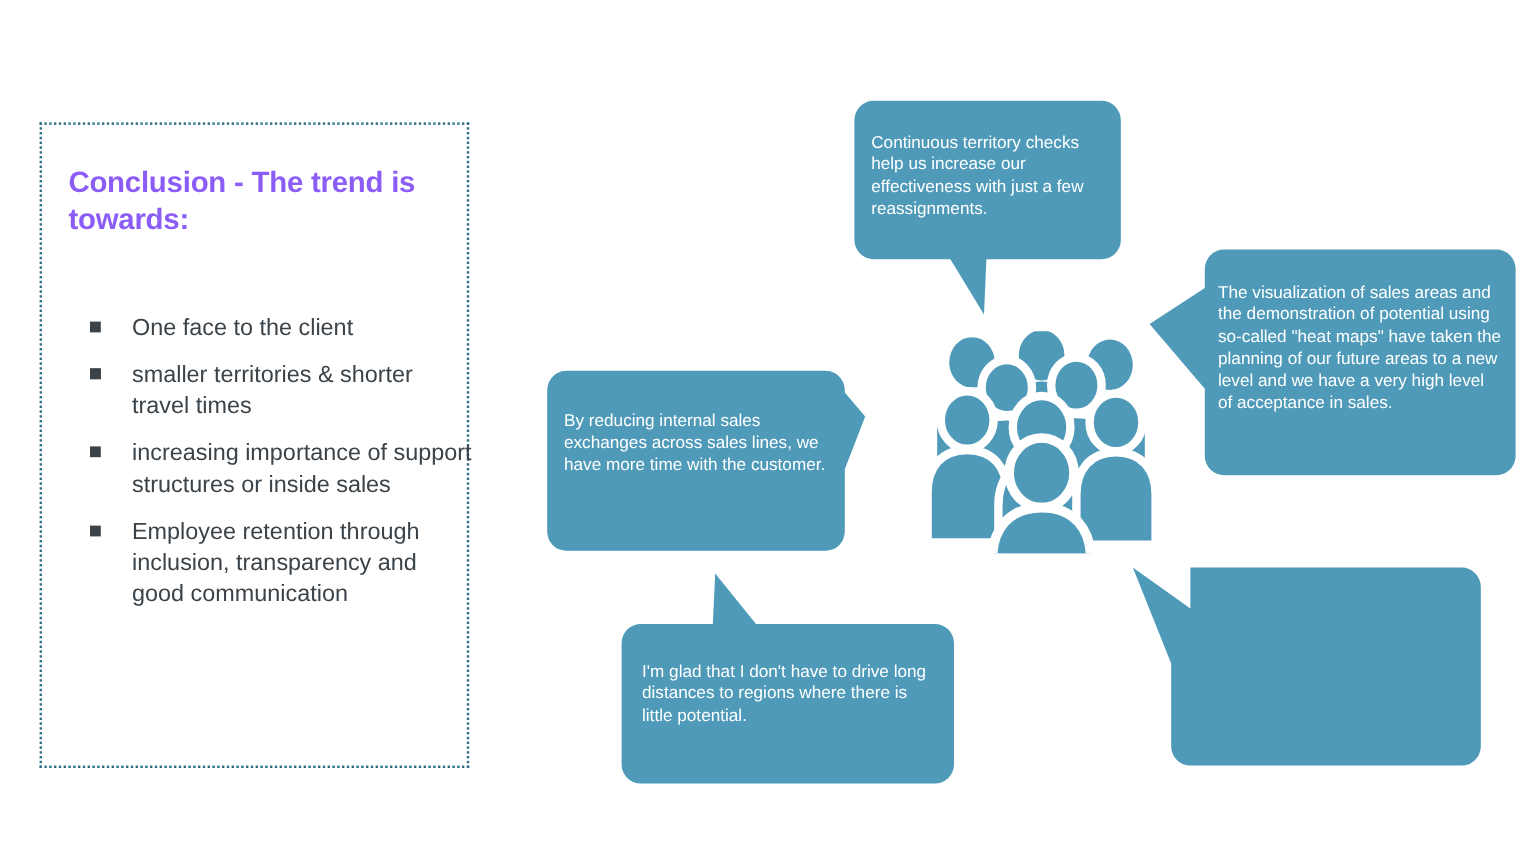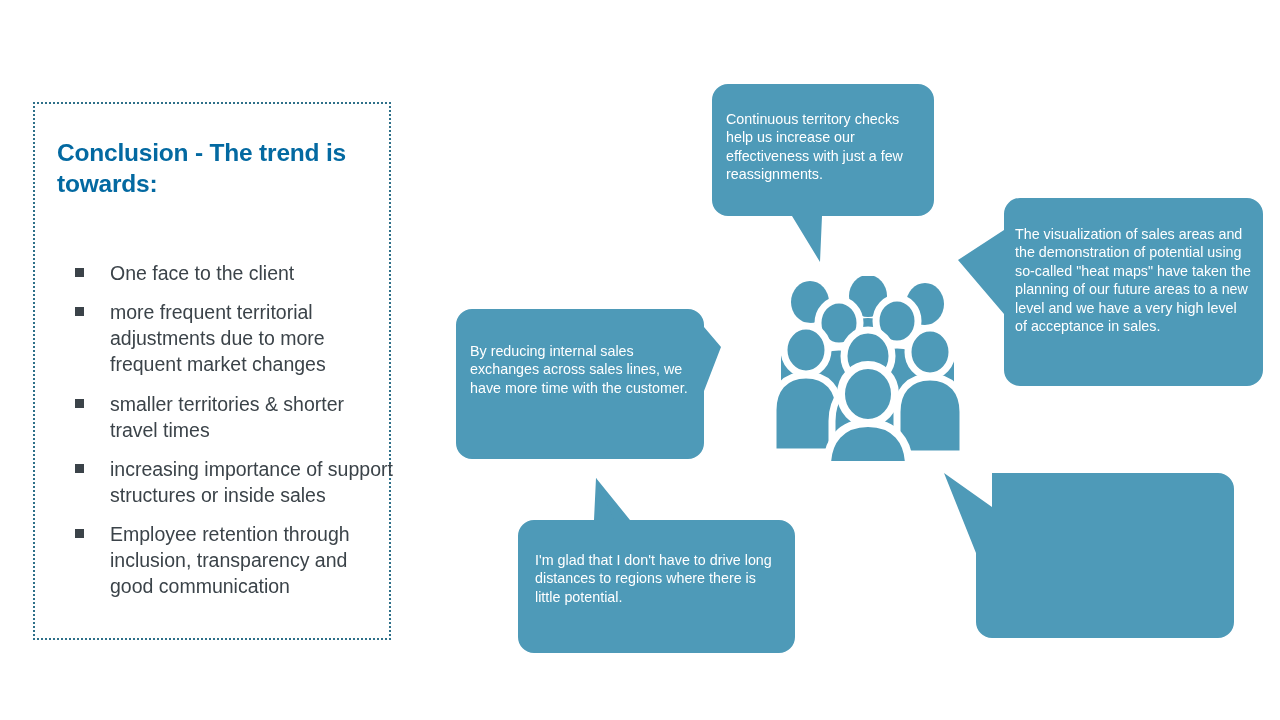--- a/index.html
+++ b/index.html
@@ -24,21 +24,21 @@
     height: 538px;
     border: 2px dotted #2e7089;
     box-sizing: border-box;
     background: #ffffff;
   }
   #conclusion-title {
     position: absolute;
     left: 22px;
     top: 33px;
     width: 310px;
-    color: #0369a1;
+    color: #8b5cf6;
     font-size: 24.5px;
     font-weight: bold;
     line-height: 1.28;
     letter-spacing: -0.2px;
   }
   #conclusion-list {
     position: absolute;
     left: 22px;
     top: 140px;
     width: 320px;
@@ -86,21 +86,21 @@
     position: absolute;
     color: #ffffff;
     font-size: 14.3px;
     line-height: 1.29;
     white-space: pre-line;
   }
 
   #bubble-top { left: 712px; top: 84px; width: 222px; height: 178px; }
   #bubble-top .bubble-text { left: 14px; top: 26px; width: 194px; }
 
-  #bubble-right { left: 958px; top: 198px; width: 305px; height: 158px; }
+  #bubble-right { left: 958px; top: 208px; width: 305px; height: 158px; }
   #bubble-right .bubble-text { left: 57px; top: 27px; width: 236px; }
 
   #bubble-left { left: 456px; top: 285px; width: 265px; height: 150px; margin-top: 24px; }
   #bubble-left .bubble-text { left: 14px; top: 33px; width: 220px; }
 
   #bubble-bottom-left { left: 518px; top: 478px; width: 277px; height: 175px; padding-left: 44px; }
   #bubble-bottom-left .bubble-text { left: 17px; top: 73px; width: 240px; }
 
   #bubble-bottom-right { left: 944px; top: 473px; width: 290px; height: 165px; }
   #bubble-bottom-right .bubble-text { left: 46px; top: 68px; width: 234px; }
@@ -110,21 +110,20 @@
 
 <div id="conclusion-panel">
   <div id="conclusion-title">Conclusion - The trend is towards:</div>
   <ul id="conclusion-list">
     <li>
       <span class="bullet-square"></span>
       <span>One face to the client</span>
     </li>
     <li>
       <span class="bullet-square"></span>
-      <span>more frequent territorial adjustments due to more frequent market changes</span>
     </li>
     <li>
       <span class="bullet-square"></span>
       <span>smaller territories &amp; shorter travel times</span>
     </li>
     <li>
       <span class="bullet-square"></span>
       <span>increasing importance of support structures or inside sales</span>
     </li>
     <li>

